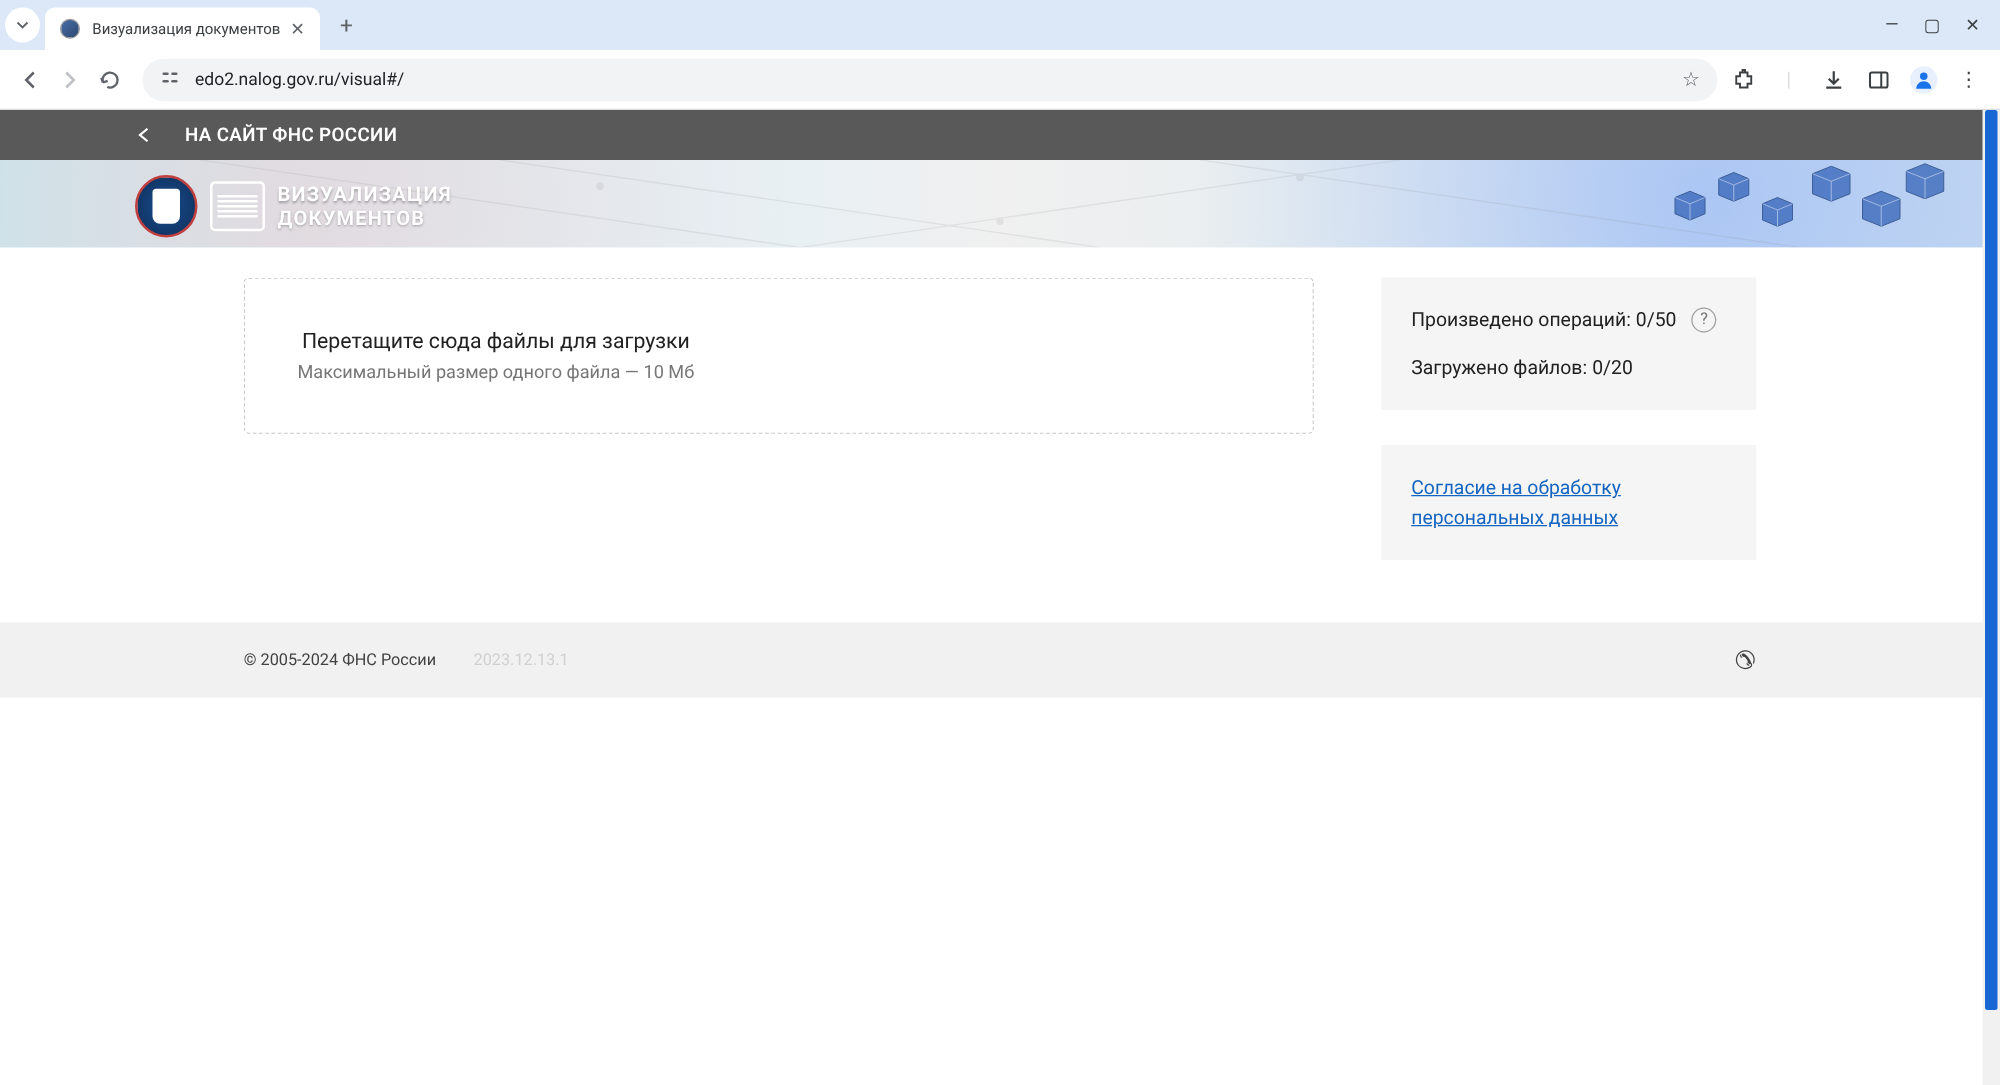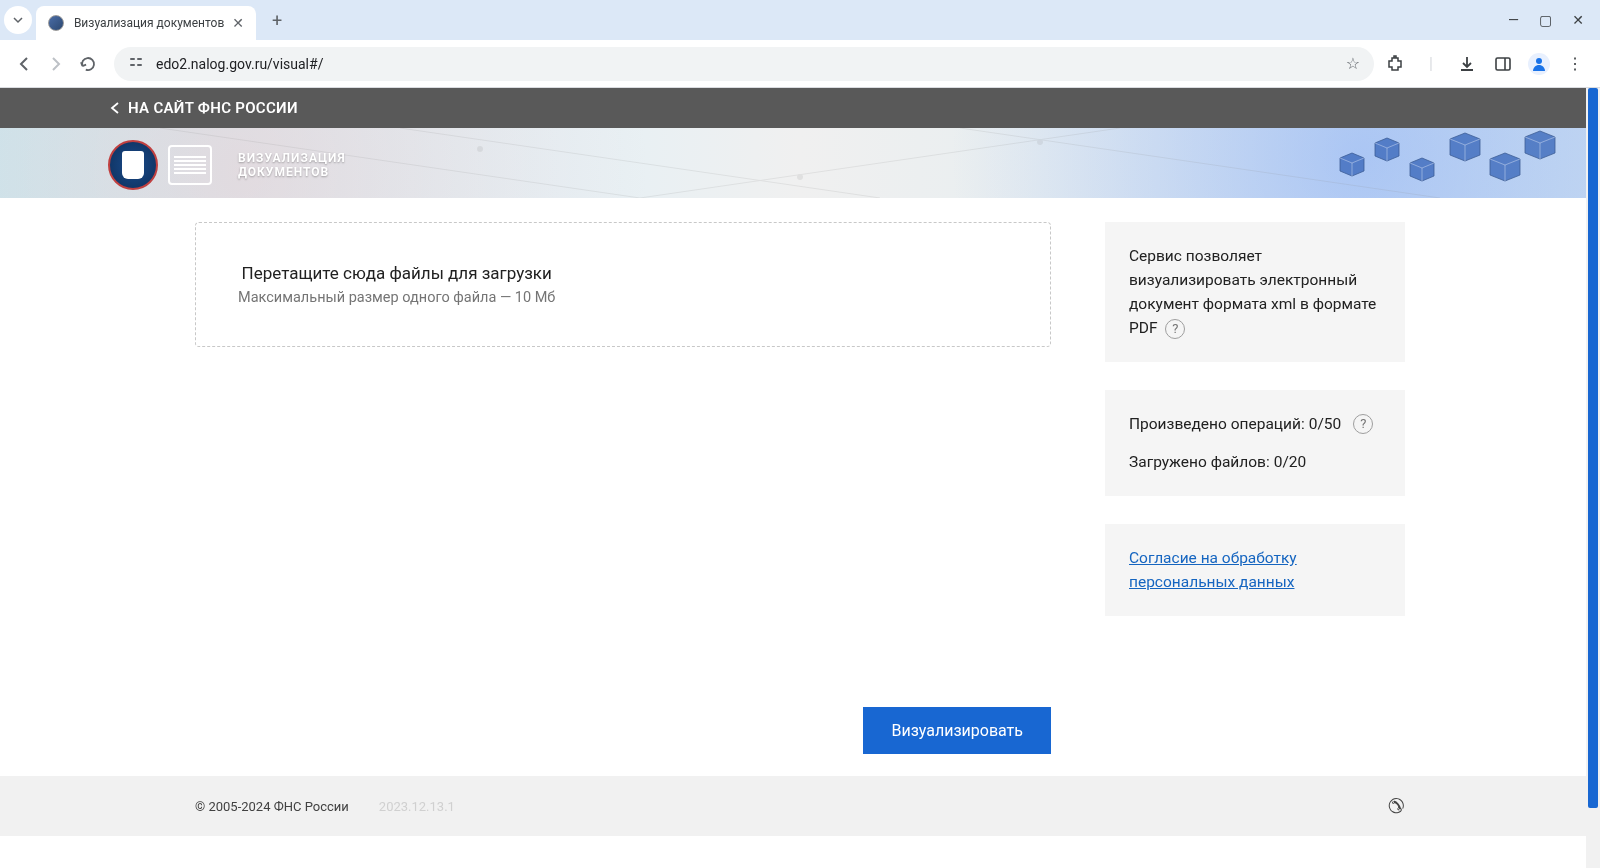--- a/index.html
+++ b/index.html
@@ -24,33 +24,33 @@
     .url-security { width: 18px; color: #5f6368; margin-right: 10px; font-size: 12px; }
     .url-text { font-size: 14px; color: #202124; flex: 1; }
     .url-star { color: #5f6368; }
     .right-icons { display: flex; gap: 14px; align-items: center; padding-right: 6px; }
     .right-icons > div { width: 22px; height: 22px; display: flex; align-items: center; justify-content: center; color: #3c4043; cursor: pointer; }
     .profile-icon { width: 28px; height: 28px; border-radius: 50%; background: #e8f0fe; display: flex; align-items: center; justify-content: center; }
 
     
     .page { height: calc(868px - 86px); overflow-y: auto; position: relative; }
     .top-nav { background: #595959; height: 40px; display: flex; align-items: center; padding: 0 108px; color: #fff; }
-    .top-nav a { color: #fff; text-decoration: none; font-size: 15px; font-weight: 600; display: flex; align-items: center; gap: 6px; letter-spacing: 0.3px; }
+    .top-nav a { color: #fff; text-decoration: none; font-size: 15px; font-weight: 600; display: flex; align-items: center; gap: 26px; letter-spacing: 0.3px; }
     .header-banner { height: 70px; background: linear-gradient(90deg, #c9e8f0 0%, #e5f0f5 35%, #f0f0f0 50%, #e8eef0 65%, #d0e0f0 100%); position: relative; overflow: hidden; }
     .banner-overlay { position: absolute; inset: 0; background:
       radial-gradient(circle at 15% 60%, rgba(255,180,180,0.3) 0%, transparent 30%),
       radial-gradient(circle at 85% 40%, rgba(100,150,250,0.4) 0%, transparent 30%);
     }
     .banner-lines { position: absolute; inset: 0; opacity: 0.15; }
     .logo-area { position: absolute; left: 108px; top: 12px; display: flex; align-items: center; gap: 10px; z-index: 2; }
     .emblem { width: 50px; height: 50px; border-radius: 50%; background: radial-gradient(circle, #1a4b8c 0%, #0d2f5a 100%); border: 2px solid #c04040; position: relative; display:flex; align-items:center; justify-content:center; }
     .emblem::after { content: ""; position: absolute; width: 22px; height: 28px; background: #fff; border-radius: 3px 3px 6px 6px; }
     .barcode-icon { width: 44px; height: 40px; border: 2px solid #fff; border-radius: 4px; display: flex; flex-direction: column; justify-content: center; padding: 3px 4px; gap: 2px; }
     .barcode-icon div { height: 2px; background: #fff; }
-    .logo-text { color: #fff; font-size: 12px; font-weight: 700; line-height: 1.2; letter-spacing: 1px; text-shadow: 0 1px 2px rgba(0,0,0,0.3); margin-left: 16px; }
+    .logo-text { color: #fff; font-size: 16px; font-weight: 700; line-height: 1.2; letter-spacing: 1px; text-shadow: 0 1px 2px rgba(0,0,0,0.3); }
     .cubes { position: absolute; right: 30px; top: -5px; width: 250px; height: 80px; opacity: 0.85; }
 
     .content-wrap { max-width: 1250px; margin: 0 auto; padding: 24px 20px 0; display: flex; gap: 54px; }
     .main-col { flex: 1; }
     .side-col { width: 300px; }
 
     .upload-box { border: 1px dashed #c8c8c8; border-radius: 4px; padding: 40px 42px; display: flex; align-items: center; gap: 24px; }
     .upload-btn { background: #3e9c3e; color: #fff; border: none; padding: 13px 22px; font-size: 16px; cursor: pointer; }
     .upload-text { display: flex; flex-direction: column; gap: 6px; align-items: center; }
     .upload-title { font-size: 17px; color: #212121; }
@@ -220,30 +220,23 @@
 
   <div class="content-wrap">
     <div class="main-col">
       <div class="upload-box">
         <div class="upload-text">
           <div class="upload-title">Перетащите сюда файлы для загрузки</div>
           <div class="upload-sub">Максимальный размер одного файла — 10 Мб</div>
         </div>
       </div>
 
-      <div class="action-row">
-        <button class="visualize-btn">Визуализировать</button>
-      </div>
     </div>
 
     <div class="side-col">
-      <div class="side-card">
-        <span>Сервис позволяет визуализировать электронный документ формата xml в формате PDF</span>
-        <span class="help-circle">?</span>
-      </div>
 
       <div class="side-card">
         <div class="row">
           <span>Произведено операций:</span>
           <span>0/50</span>
           <span class="help-circle" style="margin-left:8px;">?</span>
         </div>
         <div class="row">
           <span>Загружено файлов:</span>
           <span>0/20</span>

